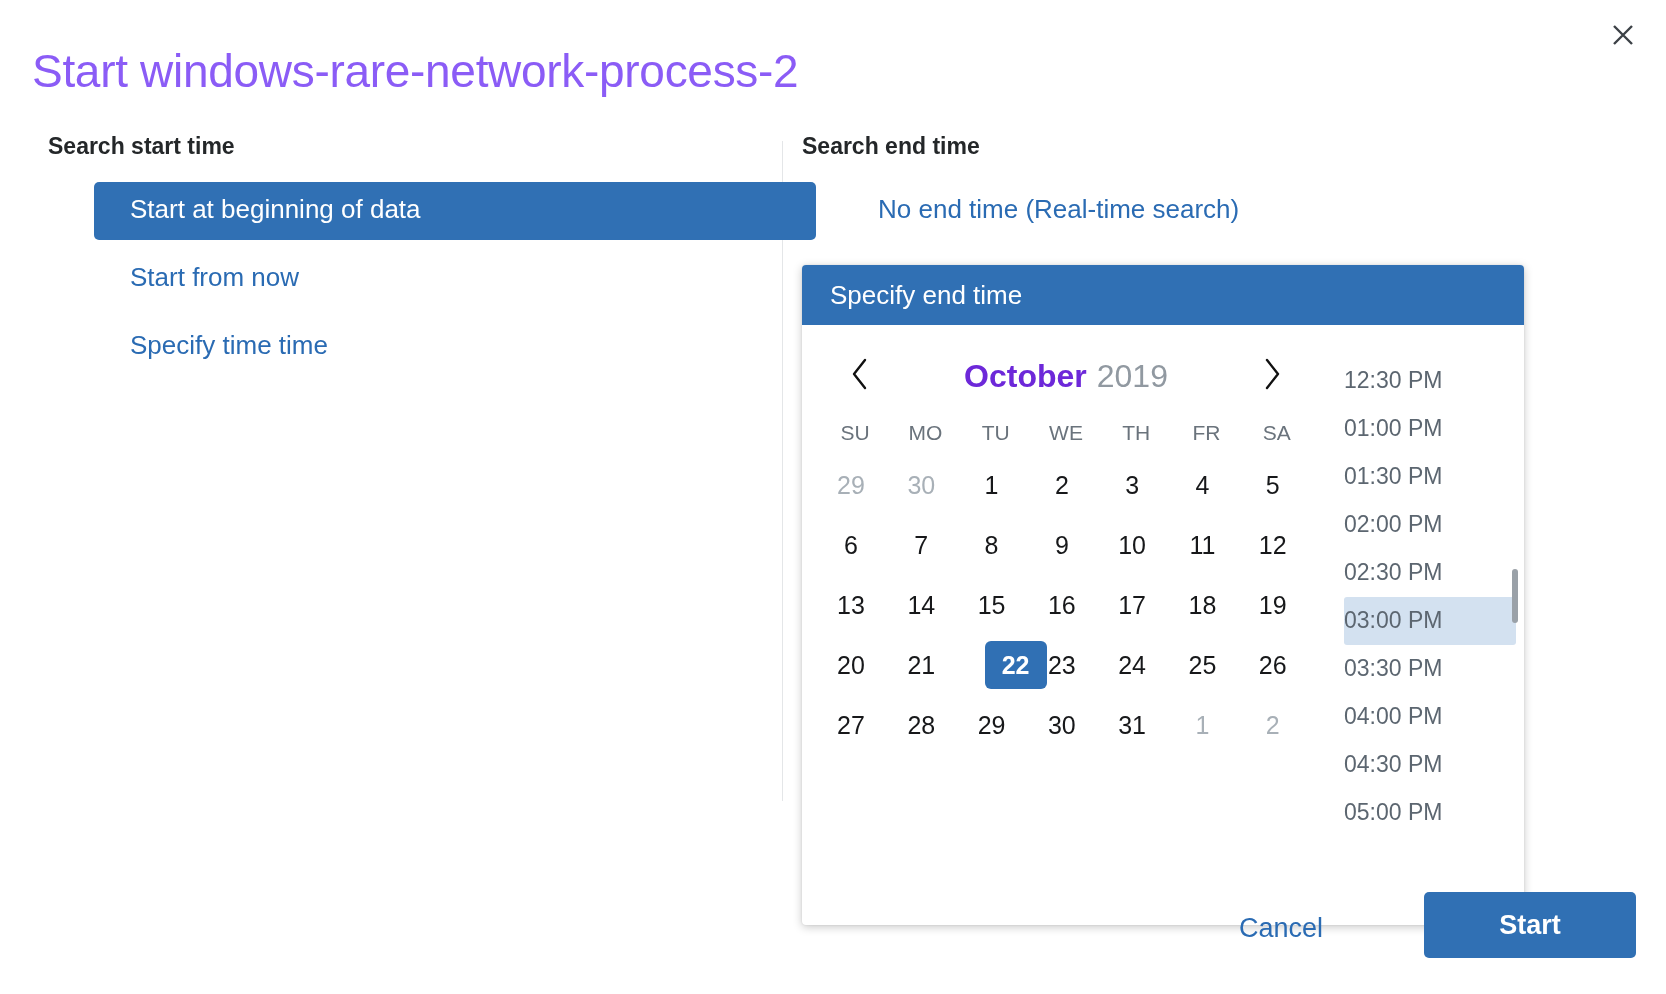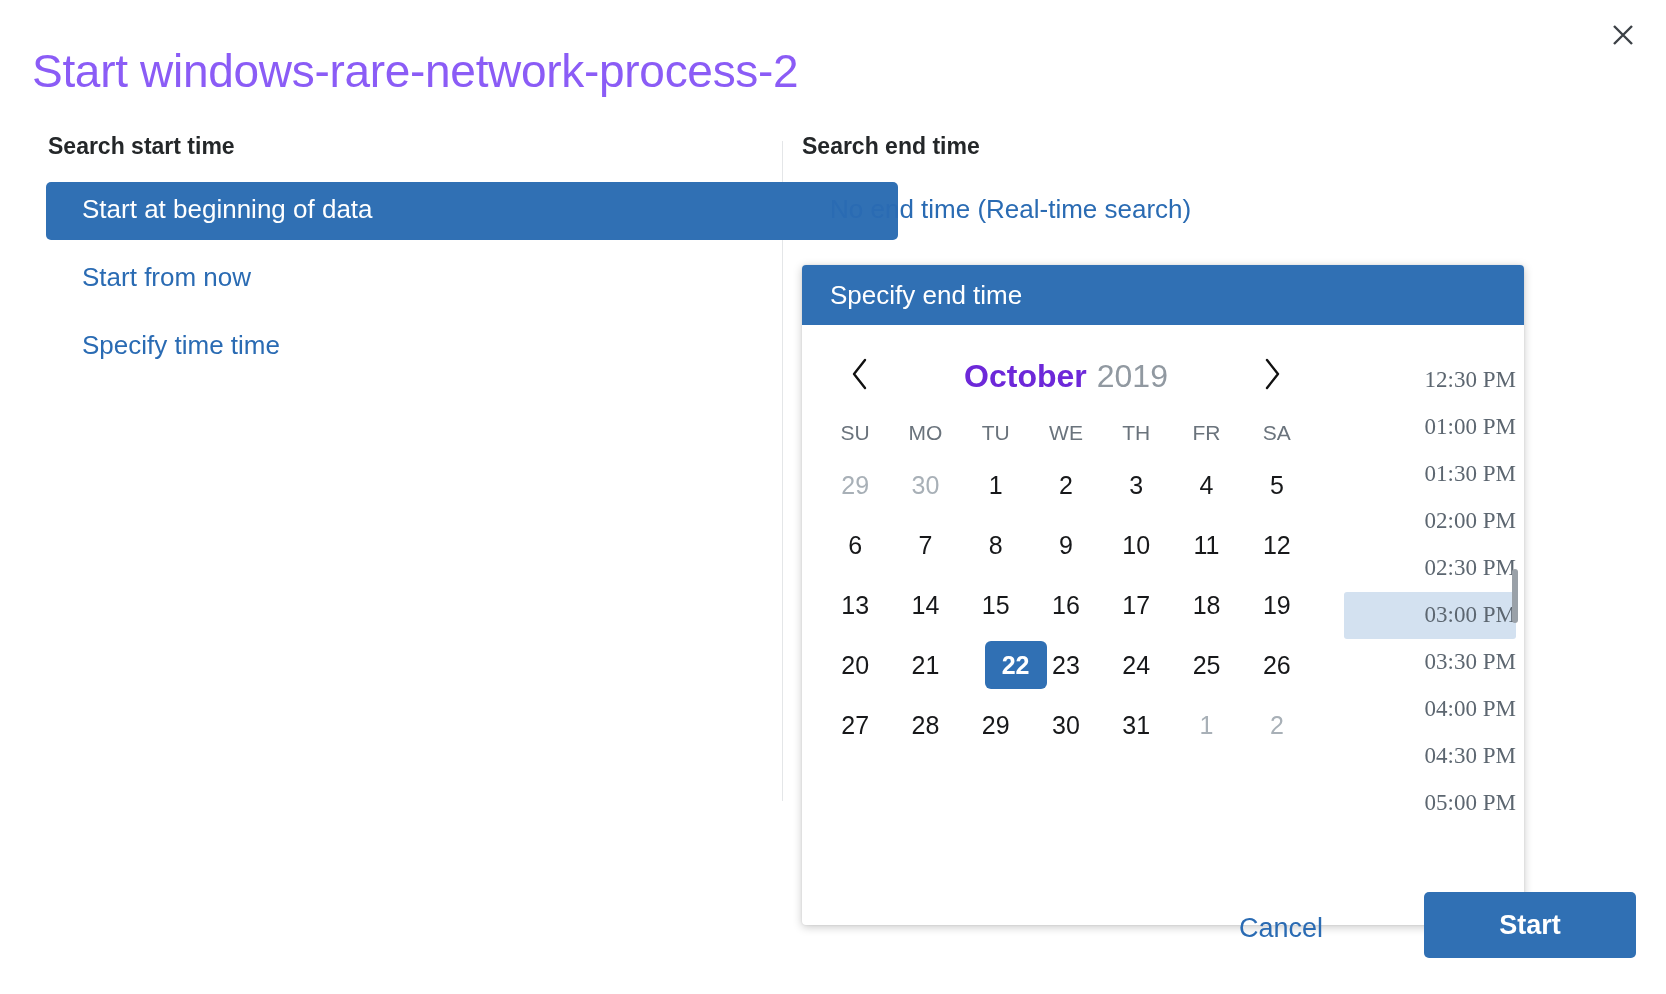--- a/index.html
+++ b/index.html
@@ -71,21 +71,21 @@
   .opt {
     display: block;
     font-size: 26px;
     color: #2a6bb3;
     padding: 13px 0 15px 36px;
     border-radius: 5px;
     cursor: pointer;
     line-height: 1.15;
     margin-bottom: 10px;
   }
-  .opt.wide { width: 852px; }
+  .opt.wide { width: 722px; margin-left: 48px; }
   .opt.selected {
     background: #3070b4;
     color: #ffffff;
   }
   .col-right .opt { padding-left: 30px; }
 
   
   .cal-popup {
     position: absolute;
     left: 802px;
@@ -143,21 +143,21 @@
     table-layout: fixed;
   }
   table.cal-grid th {
     font-size: 21px;
     font-weight: 400;
     color: #6a737c;
     padding: 14px 0 10px 0;
     text-align: center;
   }
   table.cal-grid td {
-    text-align: center;
+    text-align: left;
     padding: 0;
     height: 60px;
   }
   .day {
     display: inline-flex;
     align-items: center;
     justify-content: center;
     width: 62px; height: 48px;
     font-size: 25px;
     color: #17181a;
@@ -179,27 +179,26 @@
     padding-top: 14px;
     overflow: hidden;
   }
   .time-list {
     position: relative;
     margin-top: 12px;
   }
   .time-row {
     font-size: 23px;
     color: #5c6670;
-    text-align: right;
+    text-align: left;
     padding: 10px 0 11px 0;
     margin: 0 8px 0 14px;
     border-radius: 3px;
     cursor: pointer;
     white-space: nowrap;
-    font-family: Liberation Serif, serif;
   }
   .time-row.selected { background: #d3e1f0; }
   .time-scrollbar {
     position: absolute;
     right: 6px;
     top: 238px;
     width: 6px;
     height: 54px;
     background: #9aa1a8;
     border-radius: 3px;

